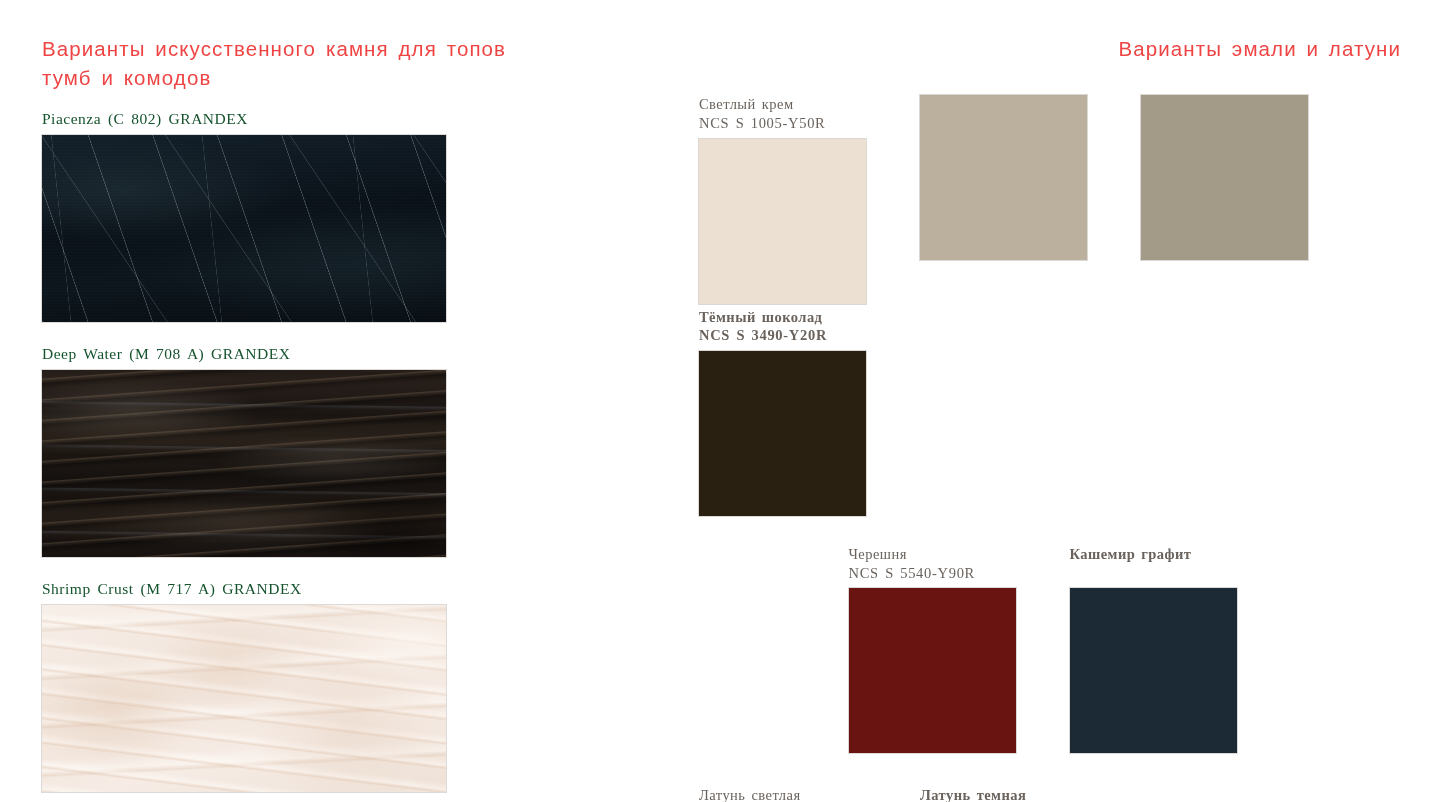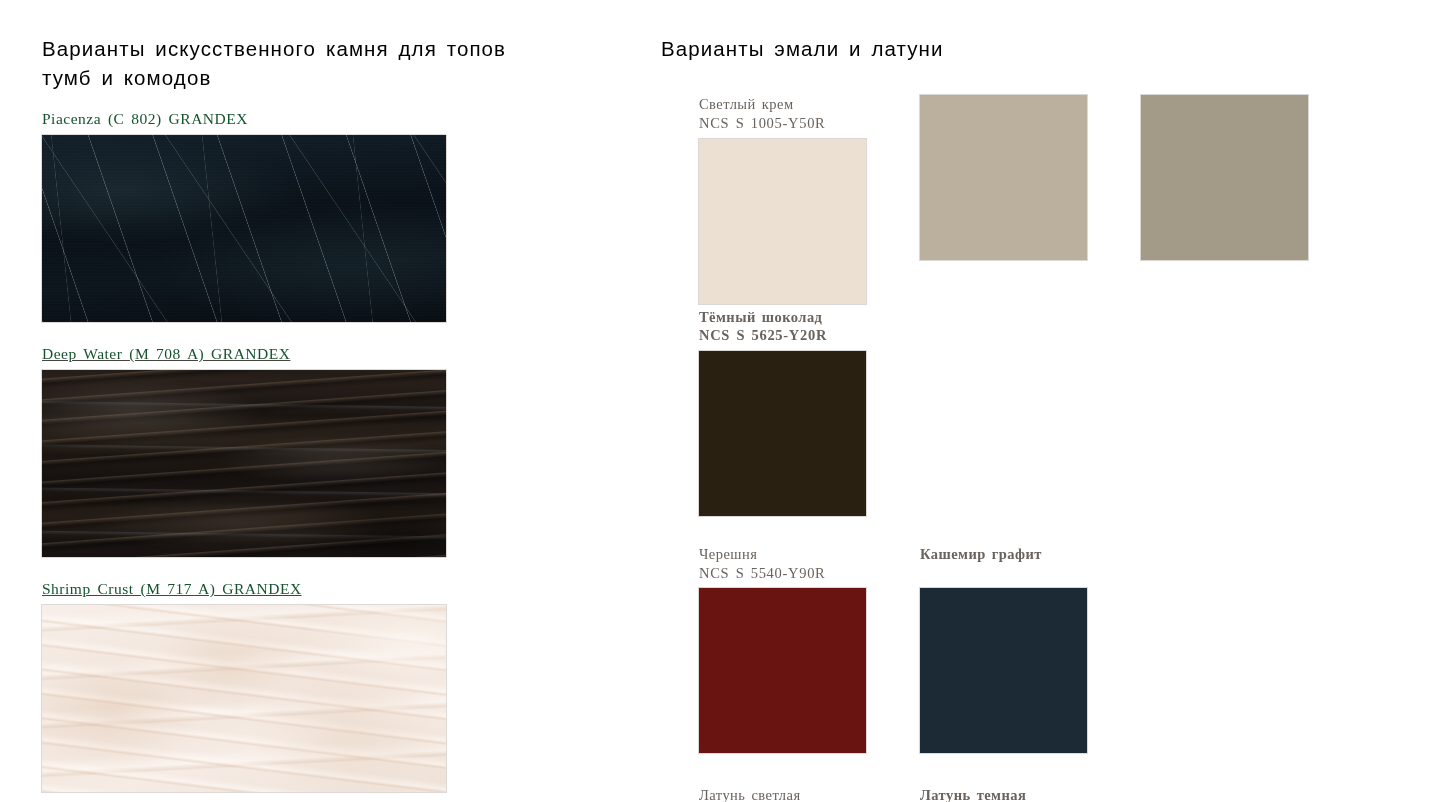--- a/index.html
+++ b/index.html
@@ -37,35 +37,35 @@
     width: 740px;
   }
 
   
   .section-title {
     font-family: "Liberation Sans", "DejaVu Sans", sans-serif;
     font-size: 20.5px;
     font-weight: 400;
     letter-spacing: 1.1px;
     word-spacing: 3px;
-    color: #000000;
+    color: #ef4444;
     line-height: 1.42;
     margin: 0;
   }
   .col-enamel .section-title {
     white-space: nowrap;
+    text-align: right;
   }
 
   
   .stone-list {
     margin-top: 18px;
   }
   .stone-item + .stone-item {
     margin-top: 23px;
-    text-decoration: underline;
   }
   .stone-label {
     font-size: 15.5px;
     letter-spacing: 0.5px;
     word-spacing: 2.5px;
     color: #14532d;
     margin-bottom: 7px;
     white-space: nowrap;
   }
   .stone-swatch {
@@ -193,21 +193,21 @@
   }
 
   
   .swatch-grid {
     display: flex;
     flex-wrap: wrap;
     gap: 4px;
     padding-left: 38px;
   }
   .group-enamel-1 { margin-top: 32px; }
-  .group-enamel-2 { margin-top: 29px; }
+  .group-enamel-2 { margin-top: 29px; justify-content: center; }
   .group-brass    { margin-top: 33px; }
 
   .swatch-cell {
     width: 182px;
     margin-right: 35px;
   }
   .swatch-cell:last-child { margin-right: 0; font-weight: bold; }
 
   .swatch-caption {
     font-size: 14.5px;
@@ -279,21 +279,21 @@
         <div class="swatch-chip" style="background:#bbb09d"></div>
       </div>
 
       <div class="swatch-cell">
         <div class="swatch-chip" style="background:#a49a88"></div>
       </div>
 
       <div class="swatch-cell">
         <div class="swatch-caption">
           <span>Тёмный шоколад</span>
-          <span class="code">NCS S 5625-Y20R</span>
+          <span class="code">NCS S 3490-Y20R</span>
         </div>
         <div class="swatch-chip" style="background:#2a2012"></div>
       </div>
 
     </div>
 
     <div class="swatch-grid group-enamel-2">
 
       <div class="swatch-cell">
         <div class="swatch-caption">

